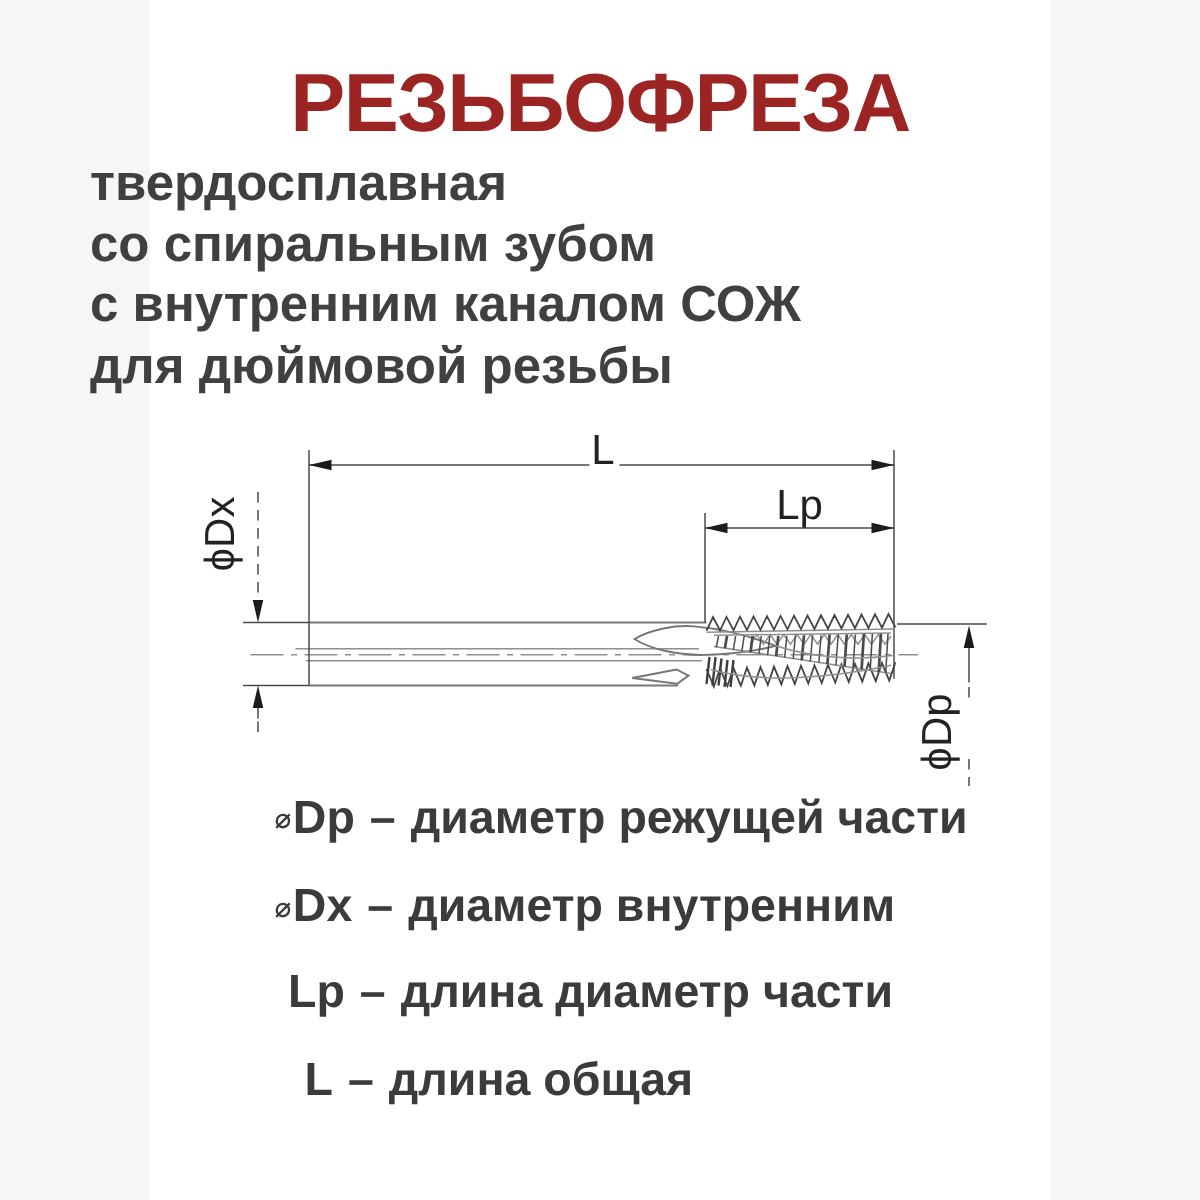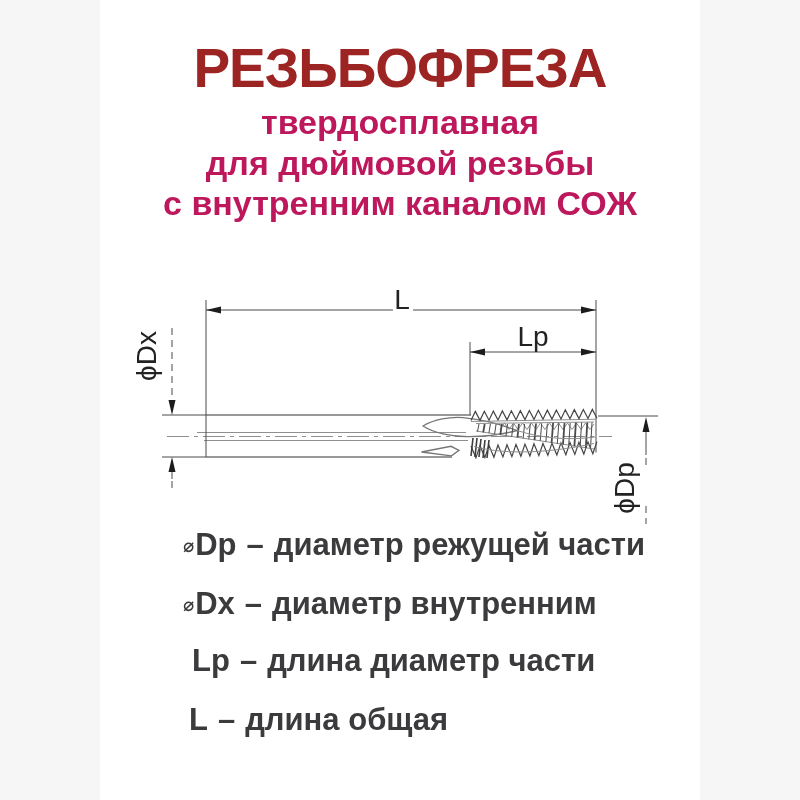--- a/index.html
+++ b/index.html
@@ -4,30 +4,30 @@
 <style>
   html,body{margin:0;padding:0;background:#ffffff;}
   .canvas{position:relative;width:800px;height:800px;background:#ffffff;overflow:hidden;
           font-family:"Liberation Sans","DejaVu Sans",sans-serif;}
   .strip{position:absolute;top:0;width:100px;height:800px;background:#F6F6F7;}
   .strip.left{left:0;}
   .strip.right{left:700px;}
   .content{position:absolute;left:100px;top:0;width:600px;height:800px;}
   h1.title{position:absolute;left:0;top:38px;width:600px;margin:0;text-align:center;
            font-size:55px;line-height:60px;font-weight:800;letter-spacing:-1px;color:#9C2423;}
-  .subtitle{position:absolute;left:-40px;top:102px;width:680px;text-align:center;
-            font-size:34px;line-height:40.5px;font-weight:700;color:#be185d;}
+  .subtitle{position:absolute;left:-40px;top:102px;width:680px;
+            font-size:34px;line-height:40.5px;font-weight:700;color:#404040;}
   .subtitle div{white-space:nowrap;}
   svg.drawing{position:absolute;left:0;top:0;width:800px;height:800px;}
   .legend{position:absolute;left:83px;top:527px;width:520px;color:#3B3B3D;font-weight:700;font-size:31px;}
   .legend-row{position:absolute;left:0;white-space:nowrap;}
   .legend-row.r1{top:0;}
   .legend-row.r2{top:59px;}
   .legend-row.r3{top:116px;left:8px;}
-  .legend-row.r4{top:175px;left:5px;}
+  .legend-row.r4{top:175px;left:19px;}
   .legend .diam{font-size:0.60em;vertical-align:0.18em;margin-right:1px;}
   .legend .dash{margin:0 10px;}
   .dim{stroke:#4a4a4a;stroke-width:1;fill:none;}
   .dimdash{stroke:#4a4a4a;stroke-width:1;fill:none;stroke-dasharray:7 5;}
   .arrow{fill:#1c1c1c;stroke:none;}
   .toolline{stroke:#767676;stroke-width:1.3;fill:none;}
   .thinline{stroke:#8f8f8f;stroke-width:1;fill:none;}
   .teeth{stroke:#454545;stroke-width:1.2;fill:none;}
   .bar{stroke:#4a4a4a;}
   .dimtext{fill:#222222;font-family:"Liberation Sans","DejaVu Sans",sans-serif;font-size:28px;}
@@ -37,22 +37,23 @@
 
 <div class="canvas">
   <div class="strip left"></div>
   <div class="strip right"></div>
 
   <div class="content">
     <h1 class="title">РЕЗЬБОФРЕЗА</h1>
 
     <div class="subtitle">
       <div>твердосплавная</div>
+      <div>со спиральным зубом</div>
+      <div>с внутренним каналом СОЖ</div>
       <div>для дюймовой резьбы</div>
-      <div>с внутренним каналом СОЖ</div>
     </div>
 
     <div class="legend">
       <div class="legend-row r1">
         <span class="term"><span class="diam">⌀</span><span>Dp</span></span><span class="dash">–</span><span class="desc">диаметр режущей части</span>
       </div>
       <div class="legend-row r2">
         <span class="term"><span class="diam">⌀</span><span>Dx</span></span><span class="dash">–</span><span class="desc">диаметр внутренним</span>
       </div>
       <div class="legend-row r3">

